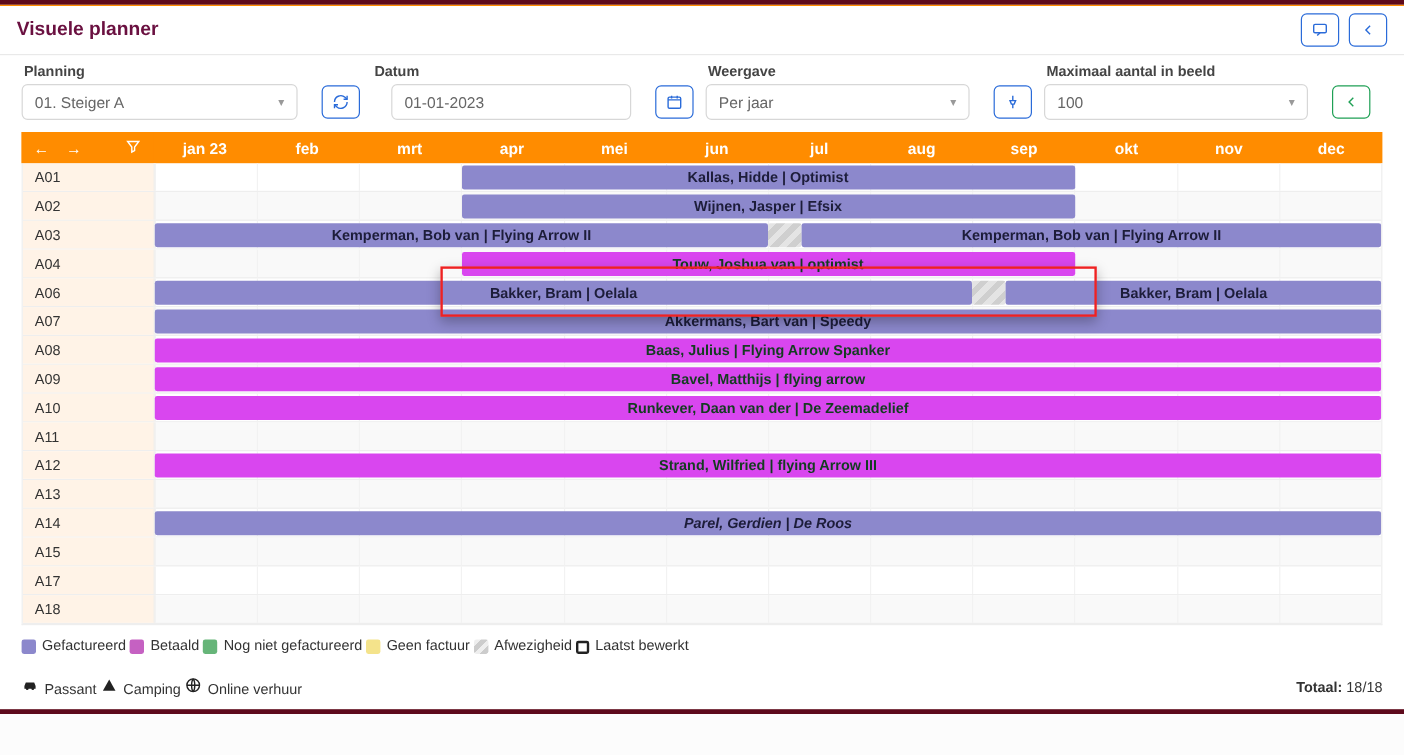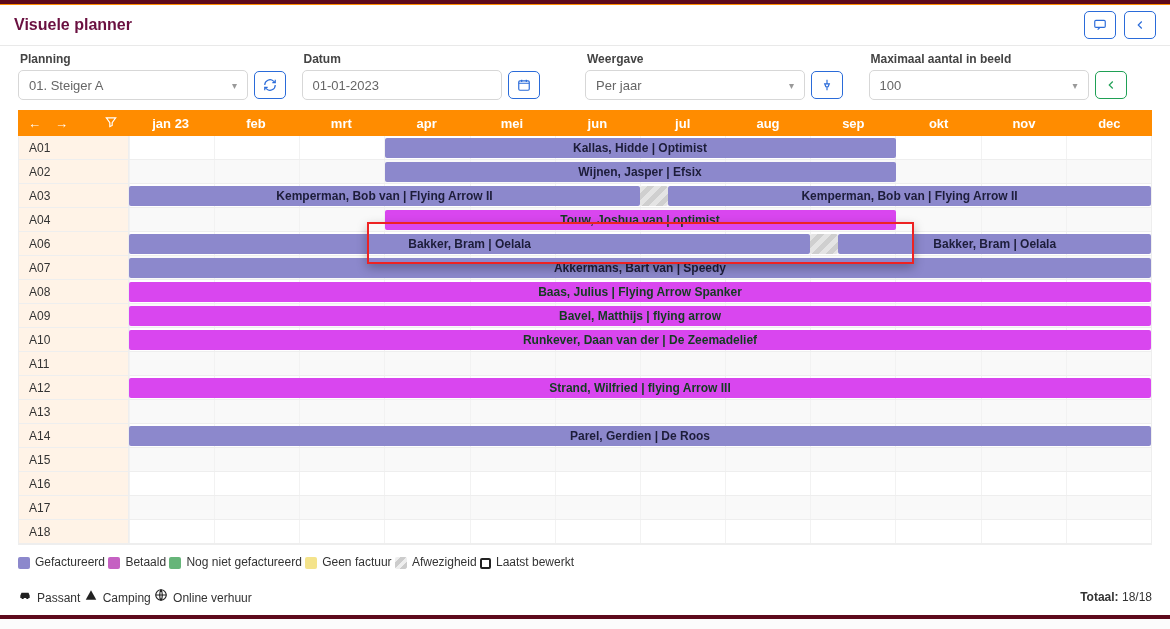--- a/index.html
+++ b/index.html
@@ -12,21 +12,21 @@
   .title { font-size: 16px; font-weight: 600; color: #6a1040; }
   .titlebar-actions { display: flex; gap: 8px; }
   .icon-btn { width: 32px; height: 28px; border: 1px solid #2a6bd9; border-radius: 5px; display: inline-flex; align-items: center; justify-content: center; color: #2a6bd9; background: #fff; cursor: pointer; }
   .icon-btn.green { border-color: #1fa055; color: #1fa055; }
 
   
   .filters { display: flex; gap: 10px; padding: 2px 28px 10px 18px; }
   .filter-col { display: flex; flex-direction: column; }
   .filter-col.wide { flex: 1; }
   .filter-label { font-size: 12px; font-weight: 600; color: #444; margin: 4px 0 4px 2px; }
-  .control-row { display: flex; gap: 6px; align-items: center; }
+  .control-row { display: flex; gap: 20px; align-items: center; justify-content: flex-end; }
   .select, .input { height: 30px; border: 1px solid #d7d7d7; border-radius: 5px; background: #fff; padding: 0 10px; display: inline-flex; align-items: center; justify-content: space-between; color: #666; font-size: 13px; width: 230px; cursor: pointer; }
   .select.small { width: 220px; }
   .chev { margin-left: 8px; color: #999; font-size: 10px; }
 
   
   .timeline-wrap { padding: 0 18px; }
   .timeline-head { display: flex; height: 26px; background: #ff8c00; color: #fff; font-weight: 600; font-size: 13px; }
   .nav-cell { width: 110px; display: flex; align-items: center; gap: 14px; padding: 0 10px; background: #ff8c00; }
   .months { flex: 1; display: grid; grid-template-columns: repeat(12, 1fr); }
   .month { display: flex; align-items: center; justify-content: center; }
@@ -394,42 +394,25 @@
               <div class="cell"></div>
               <div class="cell"></div>
               <div class="cell"></div>
               <div class="cell"></div>
               <div class="cell"></div>
               <div class="cell"></div>
               <div class="cell"></div>
               <div class="cell"></div>
               <div class="cell"></div>
               <div class="cell"></div>
-              <div class="bar purple" style="left: 0%; width: 100%;">Parel, Gerdien | De Roos</div>
+              <div class="bar purple" style="left: 0%; width: 100%; font-style: italic;">Parel, Gerdien | De Roos</div>
             </div>
           </div>
           <div class="grow">
             <div class="rlabel">A15</div>
-            <div class="rtrack">
-              <div class="cell"></div>
-              <div class="cell"></div>
-              <div class="cell"></div>
-              <div class="cell"></div>
-              <div class="cell"></div>
-              <div class="cell"></div>
-              <div class="cell"></div>
-              <div class="cell"></div>
-              <div class="cell"></div>
-              <div class="cell"></div>
-              <div class="cell"></div>
-              <div class="cell"></div>
-            </div>
-          </div>
-          <div class="grow">
-            <div class="rlabel">A16</div>
             <div class="rtrack">
               <div class="cell"></div>
               <div class="cell"></div>
               <div class="cell"></div>
               <div class="cell"></div>
               <div class="cell"></div>
               <div class="cell"></div>
               <div class="cell"></div>
               <div class="cell"></div>
               <div class="cell"></div>

